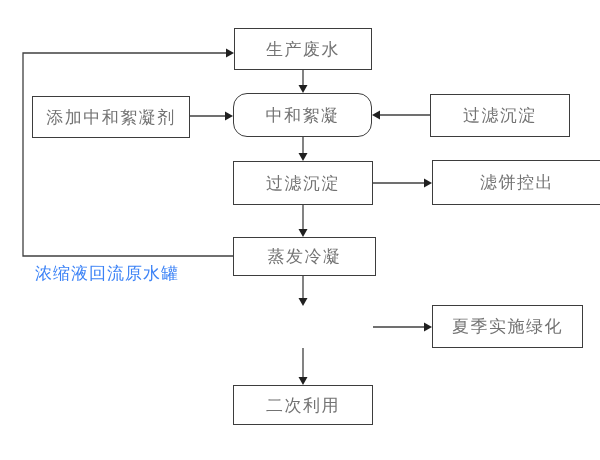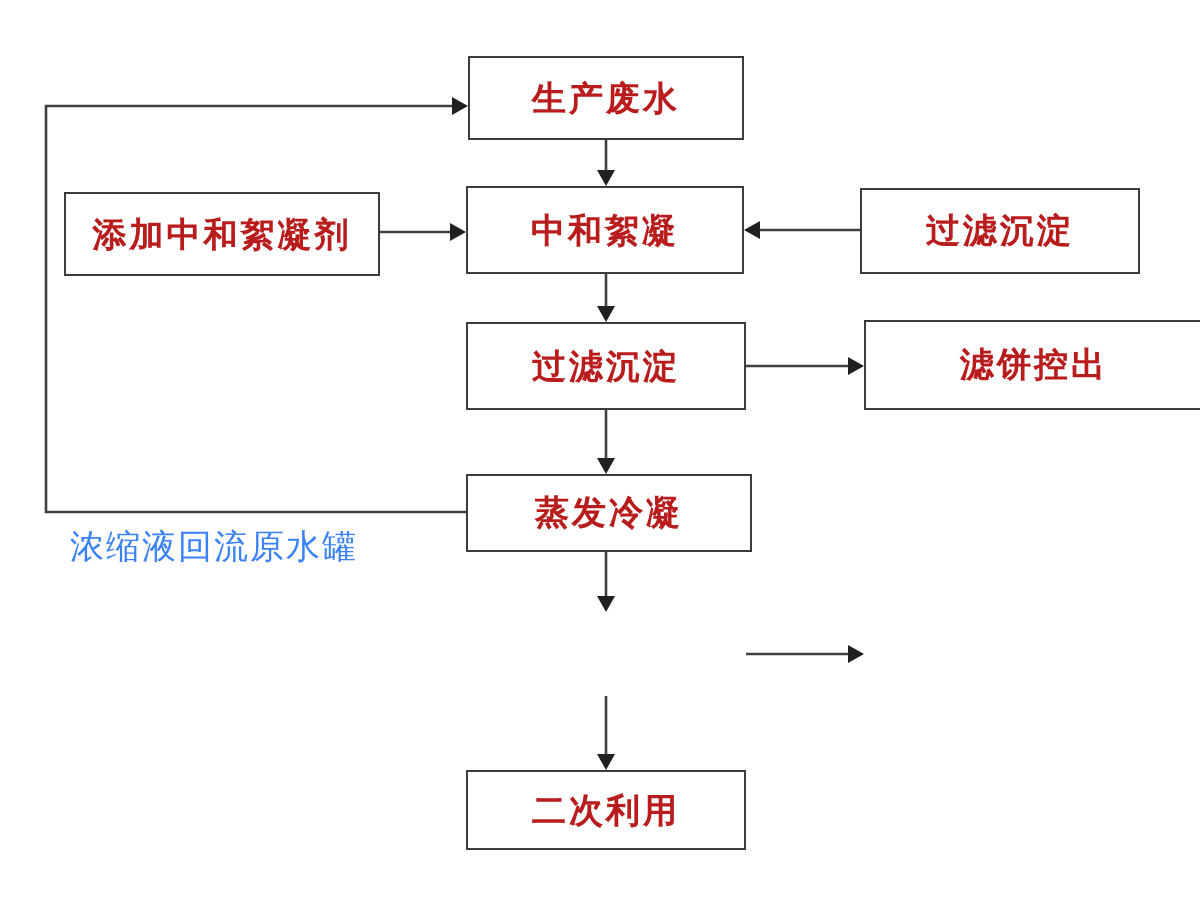--- a/index.html
+++ b/index.html
@@ -25,23 +25,22 @@
   .node {
     position: absolute;
     box-sizing: border-box;
     border: 1px solid #3d3d3d;
     background: #ffffff;
     display: flex;
     align-items: center;
     justify-content: center;
     font-size: 17px;
     letter-spacing: 1.5px;
-    color: #b91c1c;
+    color: #737373;
     white-space: nowrap;
-    font-weight: bold;
   }
   .edge-label {
     position: absolute;
     font-size: 17px;
     letter-spacing: 1px;
     color: #3b82f6;
     white-space: nowrap;
   }
 </style>
 </head>
@@ -83,29 +82,30 @@
       <polygon points="298.5,298 307.5,298 303,306"></polygon>
       <polygon points="424,322.5 424,331.5 432,327"></polygon>
       <polygon points="298.5,377 307.5,377 303,385"></polygon>
     </g>
   </svg>
 
   <div class="node" style="left:234px; top:28px; width:138px; height:42px;">生产废水</div>
 
   <div class="node" style="left:32px; top:96px; width:158px; height:42px;">添加中和絮凝剂</div>
 
-  <div class="node" style="left:233px; top:93px; width:139px; height:44px;">中和絮凝</div>
+  <div class="node" style="left:233px; top:93px; width:139px; height:44px;border-radius:14px;">中和絮凝</div>
 
   <div class="node" style="left:430px; top:94px; width:140px; height:43px;">过滤沉淀</div>
 
   <div class="node" style="left:233px; top:161px; width:140px; height:44px;">过滤沉淀</div>
 
   <div class="node" style="left:432px; top:160px; width:170px; height:45px;">滤饼控出</div>
 
   <div class="node" style="left:233px; top:237px; width:143px; height:39px;">蒸发冷凝</div>
 
 
+  <div class="node" style="left:432px; top:305px; width:151px; height:43px;">夏季实施绿化</div>
 
   <div class="node" style="left:233px; top:385px; width:140px; height:40px;">二次利用</div>
 
   <div class="edge-label" style="left:35px; top:262px;">浓缩液回流原水罐</div>
 
 </div>
 
 </body></html>

